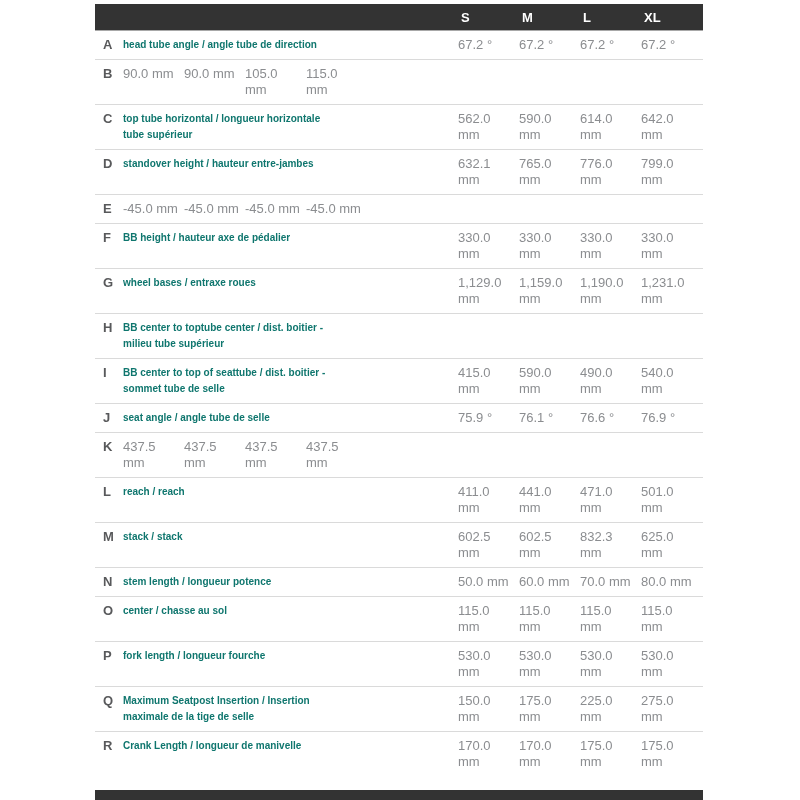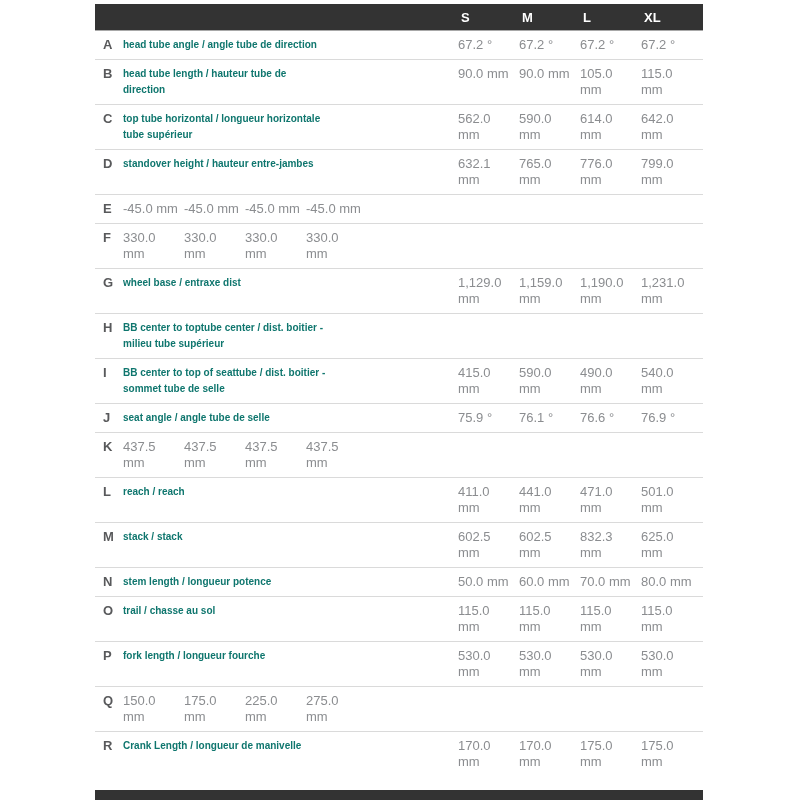--- a/index.html
+++ b/index.html
@@ -106,22 +106,20 @@
       <div class="cell-letter">A</div>
       <div class="cell-desc">head tube angle / angle tube de direction</div>
       <div class="cell-value">67.2 °</div>
       <div class="cell-value">67.2 °</div>
       <div class="cell-value">67.2 °</div>
       <div class="cell-value">67.2 °</div>
     </div>
 
     <div class="row">
       <div class="cell-letter">B</div>
-      <div class="cell-desc">head tube length / hauteur tube de
-direction</div>
       <div class="cell-value">90.0 mm</div>
       <div class="cell-value">90.0 mm</div>
       <div class="cell-value">105.0
 mm</div>
       <div class="cell-value">115.0
 mm</div>
     </div>
 
     <div class="row">
       <div class="cell-letter">C</div>
@@ -153,33 +151,34 @@
     <div class="row">
       <div class="cell-letter">E</div>
       <div class="cell-value">-45.0 mm</div>
       <div class="cell-value">-45.0 mm</div>
       <div class="cell-value">-45.0 mm</div>
       <div class="cell-value">-45.0 mm</div>
     </div>
 
     <div class="row">
       <div class="cell-letter">F</div>
+      <div class="cell-desc">BB height / hauteur axe de pédalier</div>
       <div class="cell-value">330.0
 mm</div>
       <div class="cell-value">330.0
 mm</div>
       <div class="cell-value">330.0
 mm</div>
       <div class="cell-value">330.0
 mm</div>
     </div>
 
     <div class="row">
       <div class="cell-letter">G</div>
-      <div class="cell-desc">wheel base / entraxe dist</div>
+      <div class="cell-desc">wheel bases / entraxe roues</div>
       <div class="cell-value">1,129.0
 mm</div>
       <div class="cell-value">1,159.0
 mm</div>
       <div class="cell-value">1,190.0
 mm</div>
       <div class="cell-value">1,231.0
 mm</div>
     </div>
 
@@ -258,21 +257,21 @@
       <div class="cell-letter">N</div>
       <div class="cell-desc">stem length / longueur potence</div>
       <div class="cell-value">50.0 mm</div>
       <div class="cell-value">60.0 mm</div>
       <div class="cell-value">70.0 mm</div>
       <div class="cell-value">80.0 mm</div>
     </div>
 
     <div class="row">
       <div class="cell-letter">O</div>
-      <div class="cell-desc">trail / chasse au sol</div>
+      <div class="cell-desc">center / chasse au sol</div>
       <div class="cell-value">115.0
 mm</div>
       <div class="cell-value">115.0
 mm</div>
       <div class="cell-value">115.0
 mm</div>
       <div class="cell-value">115.0
 mm</div>
     </div>
 
@@ -284,20 +283,22 @@
       <div class="cell-value">530.0
 mm</div>
       <div class="cell-value">530.0
 mm</div>
       <div class="cell-value">530.0
 mm</div>
     </div>
 
     <div class="row">
       <div class="cell-letter">Q</div>
+      <div class="cell-desc">Maximum Seatpost Insertion / Insertion
+maximale de la tige de selle</div>
       <div class="cell-value">150.0
 mm</div>
       <div class="cell-value">175.0
 mm</div>
       <div class="cell-value">225.0
 mm</div>
       <div class="cell-value">275.0
 mm</div>
     </div>
 

